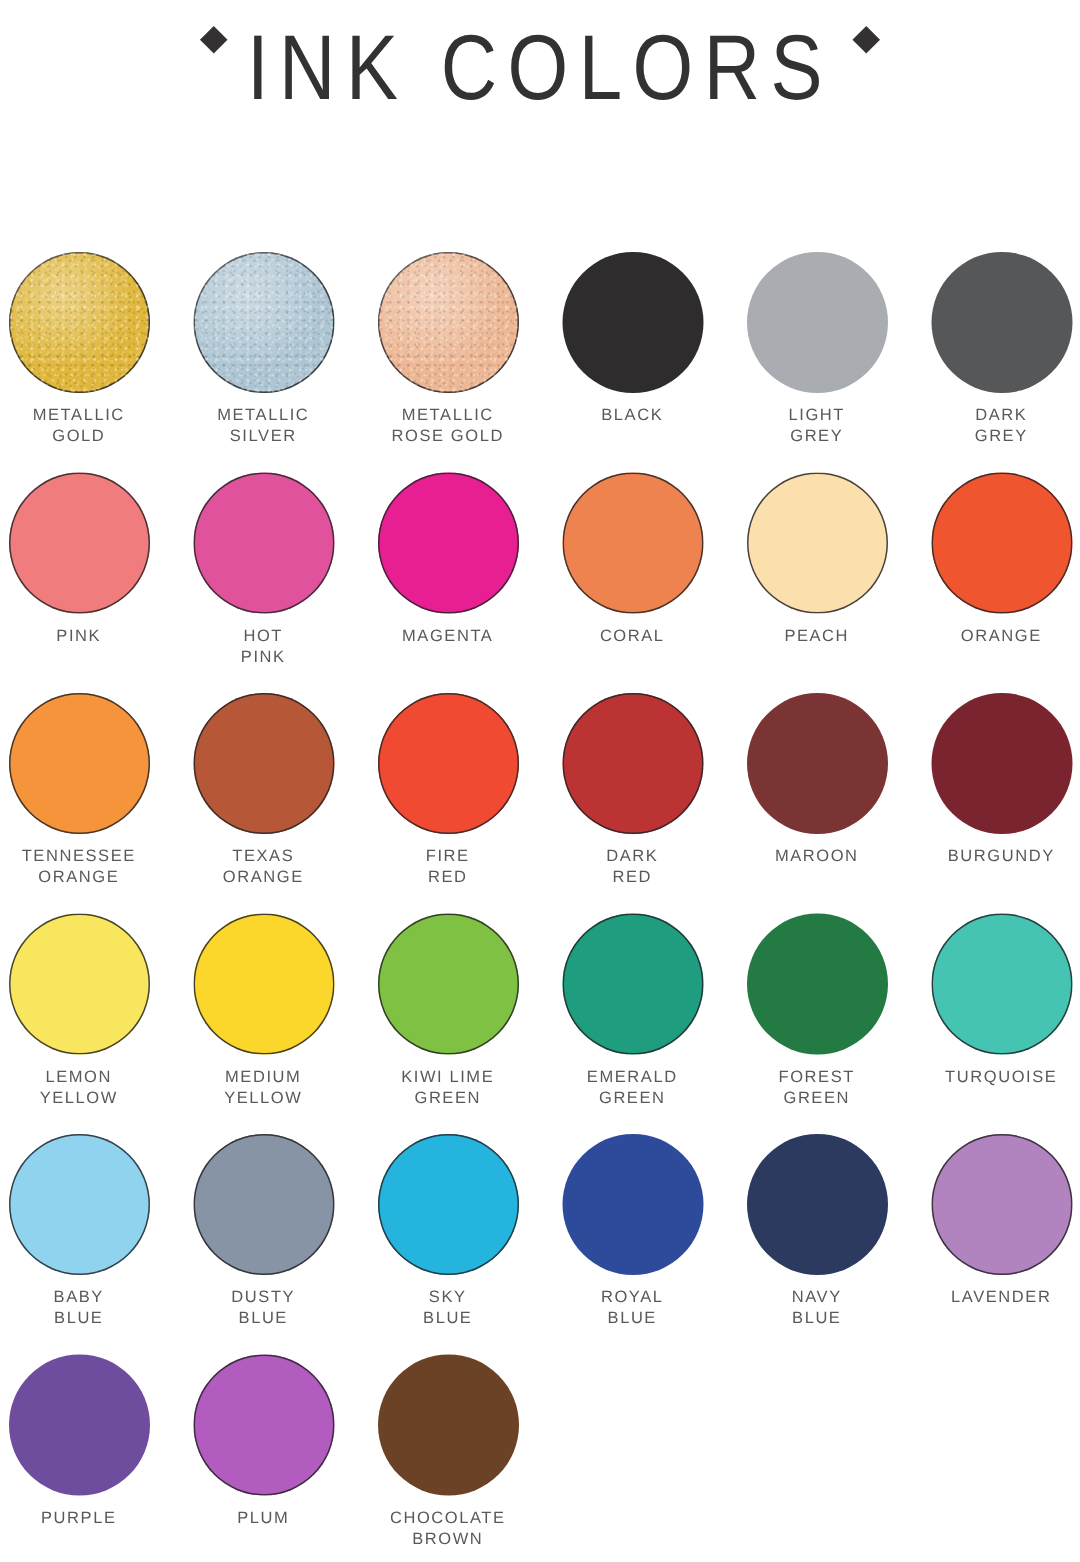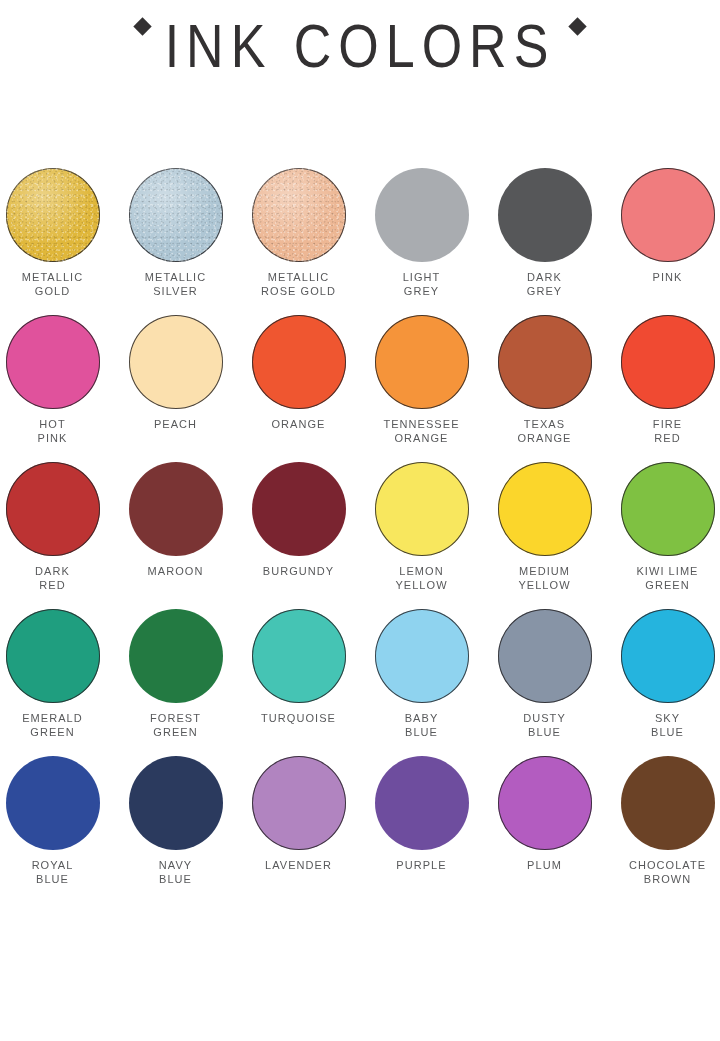--- a/index.html
+++ b/index.html
@@ -160,20 +160,26 @@
       </div>
       <div class="cell">
         <div class="swatch-wrap">
           <div class="swatch outlined metallic" style="background: rgb(237, 183, 148);"></div>
         </div>
         <div class="label">METALLIC
 ROSE GOLD</div>
       </div>
       <div class="cell">
         <div class="swatch-wrap">
+          <div class="swatch" style="background: rgb(46, 44, 44);"></div>
+        </div>
+        <div class="label">BLACK</div>
+      </div>
+      <div class="cell">
+        <div class="swatch-wrap">
           <div class="swatch" style="background: rgb(169, 172, 176);"></div>
         </div>
         <div class="label">LIGHT
 GREY</div>
       </div>
       <div class="cell">
         <div class="swatch-wrap">
           <div class="swatch" style="background: rgb(86, 87, 89);"></div>
         </div>
         <div class="label">DARK
@@ -187,20 +193,32 @@
       </div>
       <div class="cell">
         <div class="swatch-wrap">
           <div class="swatch outlined" style="background: rgb(224, 82, 156);"></div>
         </div>
         <div class="label">HOT
 PINK</div>
       </div>
       <div class="cell">
         <div class="swatch-wrap">
+          <div class="swatch outlined" style="background: rgb(232, 31, 147);"></div>
+        </div>
+        <div class="label">MAGENTA</div>
+      </div>
+      <div class="cell">
+        <div class="swatch-wrap">
+          <div class="swatch outlined" style="background: rgb(239, 131, 80);"></div>
+        </div>
+        <div class="label">CORAL</div>
+      </div>
+      <div class="cell">
+        <div class="swatch-wrap">
           <div class="swatch outlined" style="background: rgb(251, 224, 174);"></div>
         </div>
         <div class="label">PEACH</div>
       </div>
       <div class="cell">
         <div class="swatch-wrap">
           <div class="swatch outlined" style="background: rgb(239, 86, 48);"></div>
         </div>
         <div class="label">ORANGE</div>
       </div>

